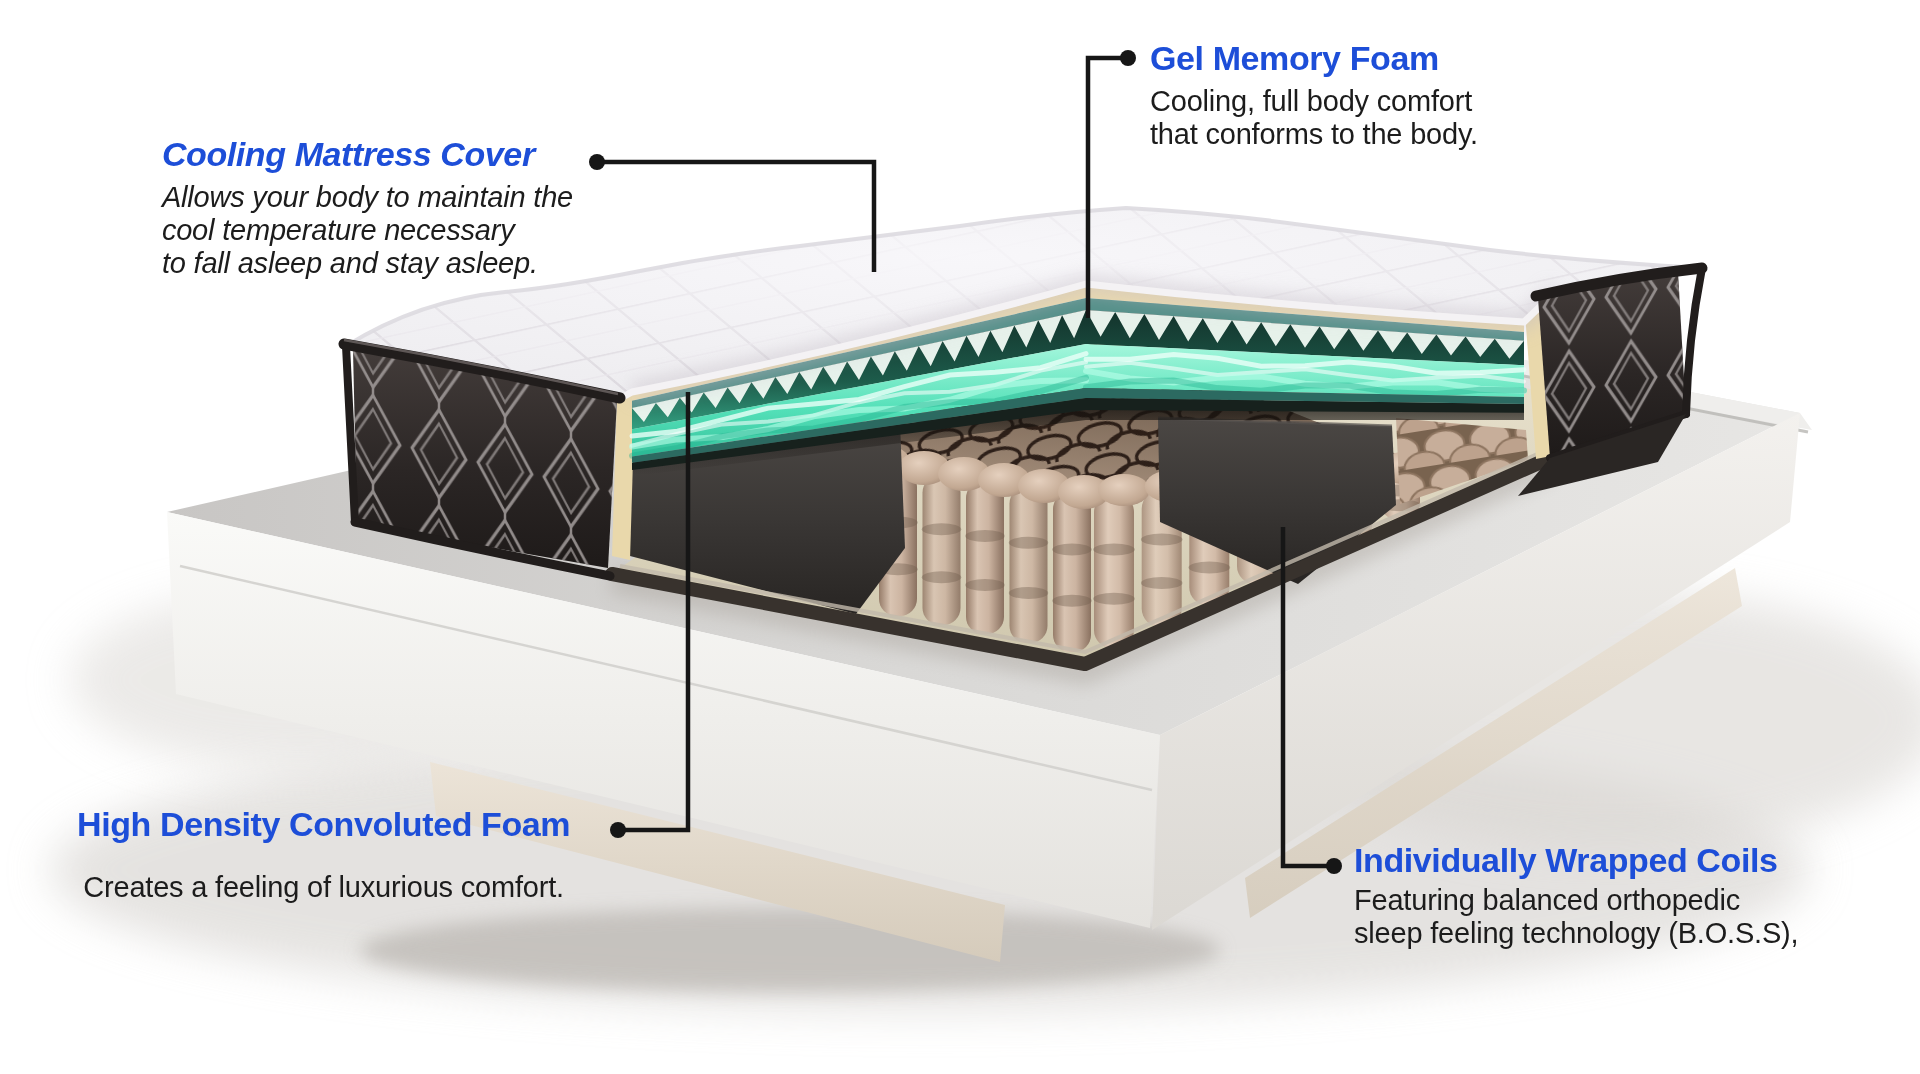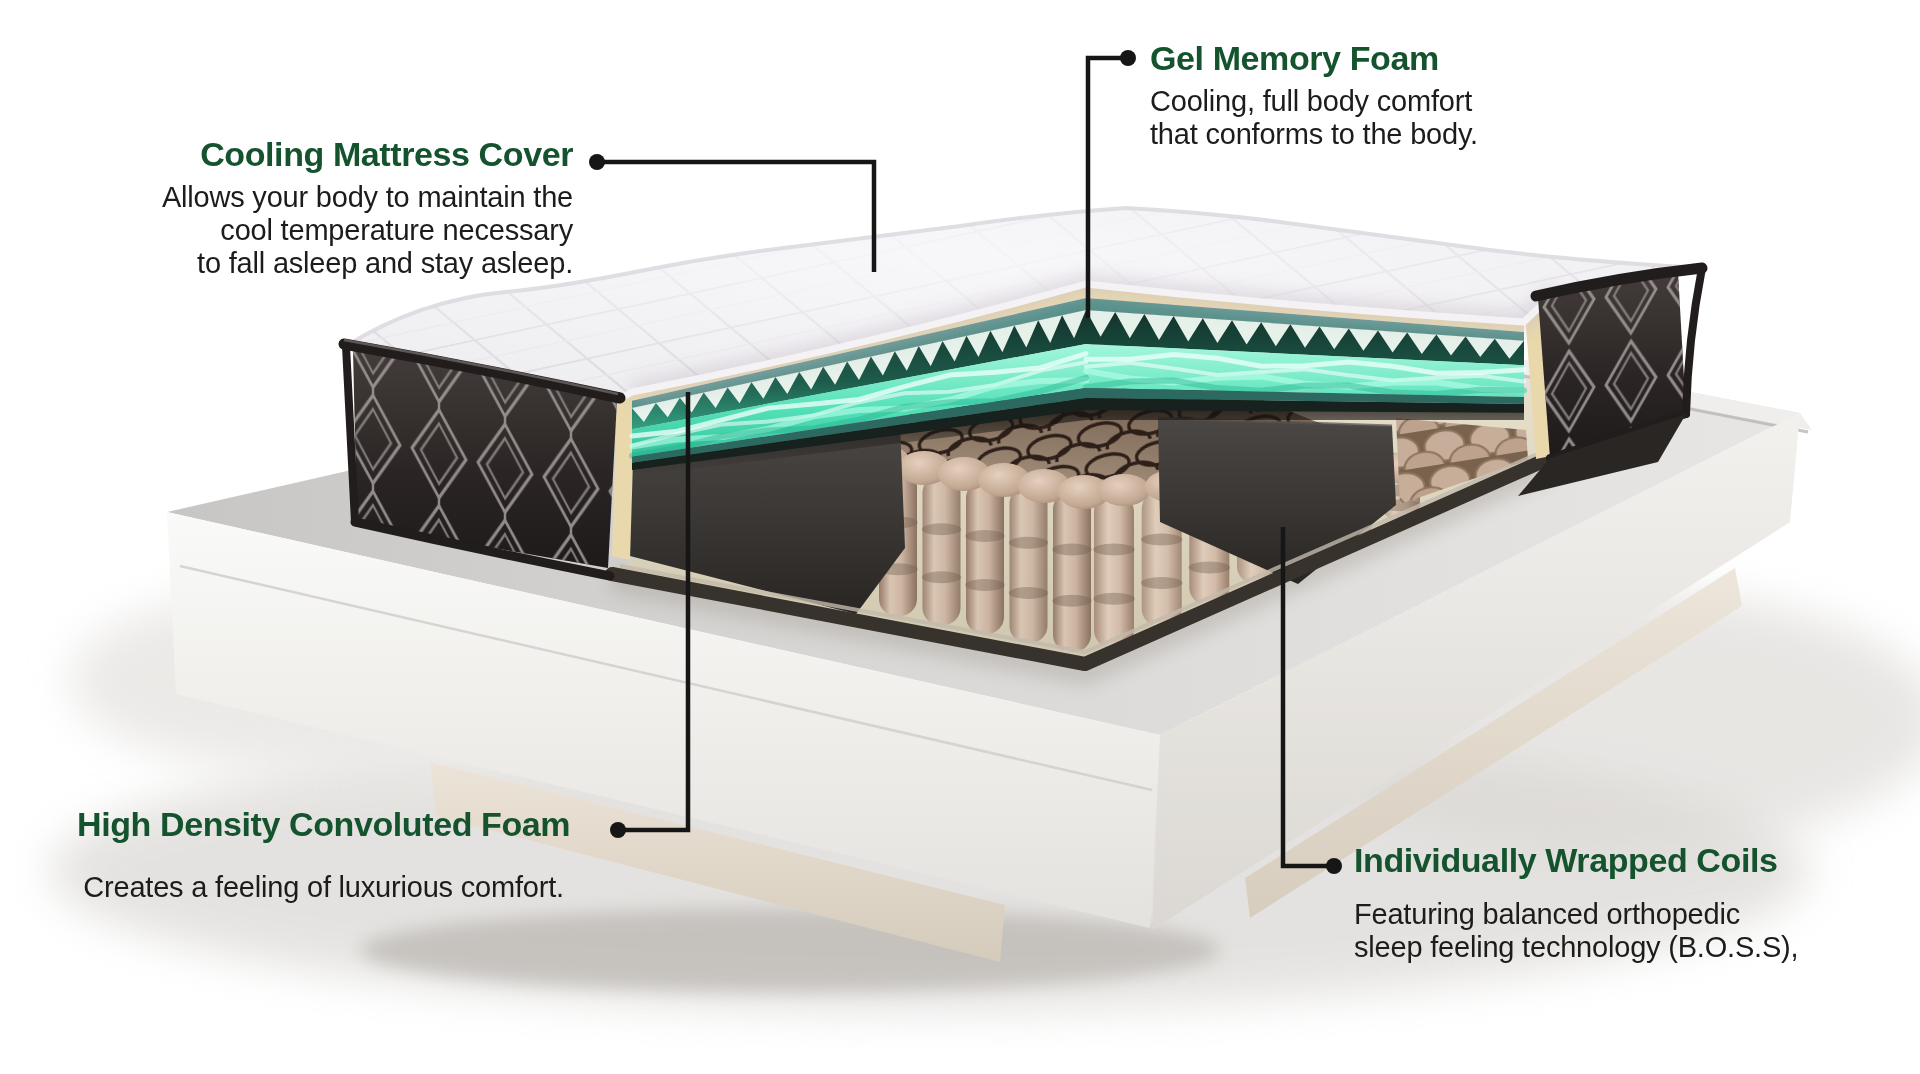--- a/index.html
+++ b/index.html
@@ -1,28 +1,28 @@
 <!DOCTYPE html>
 <html><head>
 <meta charset="utf-8">
 <style>
   html,body{margin:0;padding:0;background:#ffffff;}
   #stage{position:relative;width:1920px;height:1074px;background:#ffffff;overflow:hidden;
          font-family:"Liberation Sans",sans-serif;}
   #stage svg{position:absolute;left:0;top:0;}
   .callout{position:absolute;}
-  .co-title{font-weight:700;font-size:34px;line-height:37px;color:#14532d;letter-spacing:-0.4px;white-space:nowrap;}
+  .co-title{font-weight:700;font-size:34px;line-height:37px;color:#1d4ed8;letter-spacing:-0.4px;white-space:nowrap;}
   .co-lines{margin-top:8px;}
   .co-line{font-weight:400;font-size:29px;line-height:33px;color:#1c1c1c;letter-spacing:-0.2px;white-space:nowrap;}
-  #co-cover{right:1347px;top:136px;text-align:right;}
+  #co-cover{right:1347px;top:136px;font-style:italic;}
   #co-gel{left:1150px;top:40px;}
   #co-foam{left:77px;top:806px;text-align:center;}
   #co-foam .co-lines{margin-top:28px;}
   #co-coils{left:1354px;top:842px;}
-  #co-coils .co-lines{margin-top:19px;}
+  #co-coils .co-lines{margin-top:5px;}
 </style>
 </head>
 <body>
 
 <div id="stage">
 
 <svg width="1920" height="1074" viewBox="0 0 1920 1074">
   <defs>
     <filter id="blurS" x="-30%" y="-30%" width="160%" height="160%">
           <feGaussianBlur stdDeviation="9"></feGaussianBlur>

